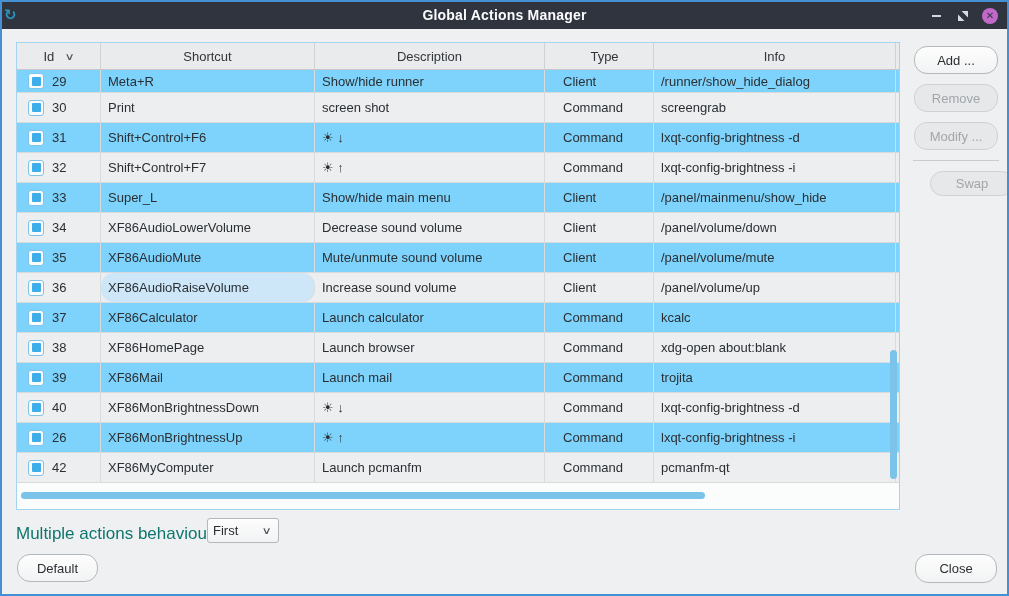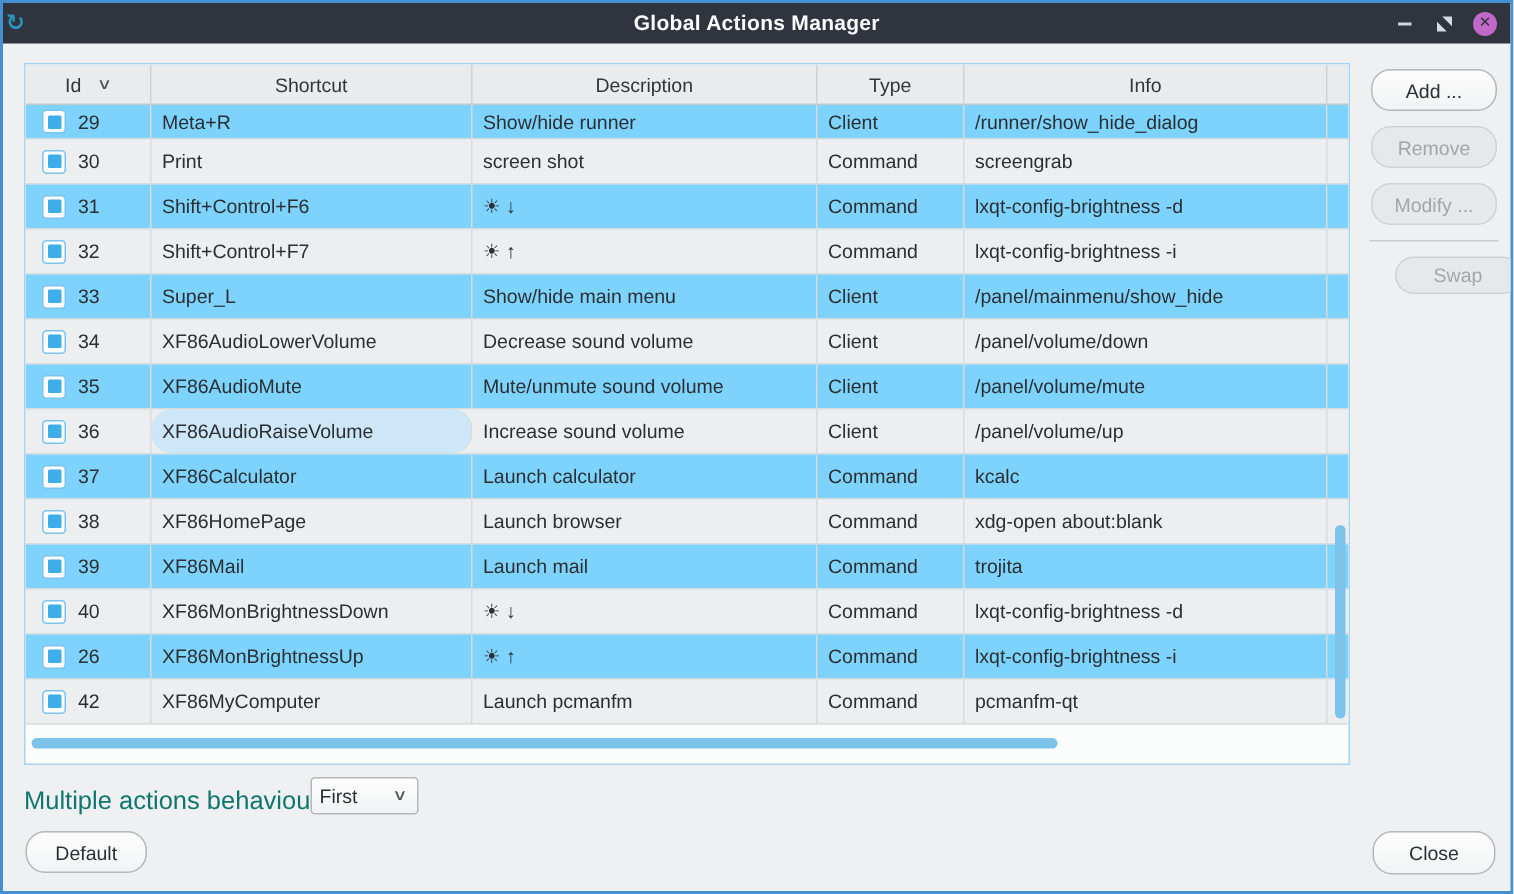--- a/index.html
+++ b/index.html
@@ -18,21 +18,21 @@
   .minbar { width:9px; height:2px; background:#d2d6de; }
   .close { border-radius:50%; background:#c168c9; color:#2f343f; font-size:10px; font-weight:bold; line-height:16px; text-align:center; }
 
   
   .table-frame { position:absolute; left:14px; top:40px; width:884px; height:468px;
                  background:#fbfcfc; border:1px solid #a5d4f0; overflow:hidden; }
   .thead { display:flex; height:27px; background:#eaebec; border-bottom:1px solid #c6c8ca; }
   .th { display:flex; align-items:center; justify-content:center; gap:12px; font-size:13px;
         color:#31363b; border-right:1px solid #cfd1d3; }
   .chev { font-size:10px; color:#4d5357; transform:scaleX(1.4); }
-  .c0 { width:84px; } .c1 { width:214px; } .c2 { width:230px; } .c3 { width:98px; } .c4 { width:242px; }
+  .c0 { width:84px; } .c1 { width:214px; } .c2 { width:230px; } .c3 { width:98px;margin-left:11px; } .c4 { width:242px; }
   .trow { display:flex; height:30px; background:#7dd3fc; border-bottom:1px solid #d8dadb; }
   .trow.alt { background:#eceeef; }
   .trow.first { height:23px; }
   .td { display:flex; align-items:center; font-size:13px; color:#2b2f33; padding-left:7px;
         border-right:1px solid #d8dadb; overflow:hidden; white-space:nowrap; }
   .td.sel { background:#cde7f8;border-radius:13px; }
   .checkbox { flex:none; width:16px; height:16px; margin:0 8px 0 4px; border:1px solid #7cc4ec;
               border-radius:3px; background:#fcfcfc; display:flex; align-items:center; justify-content:center; }
   .checkbox .fill { width:9px; height:9px; background:#3daee9; border-radius:1px; }
   .vscroll { position:absolute; right:2px; top:307px; width:7px; height:129px; background:#7cc3e9; border-radius:4px; }

